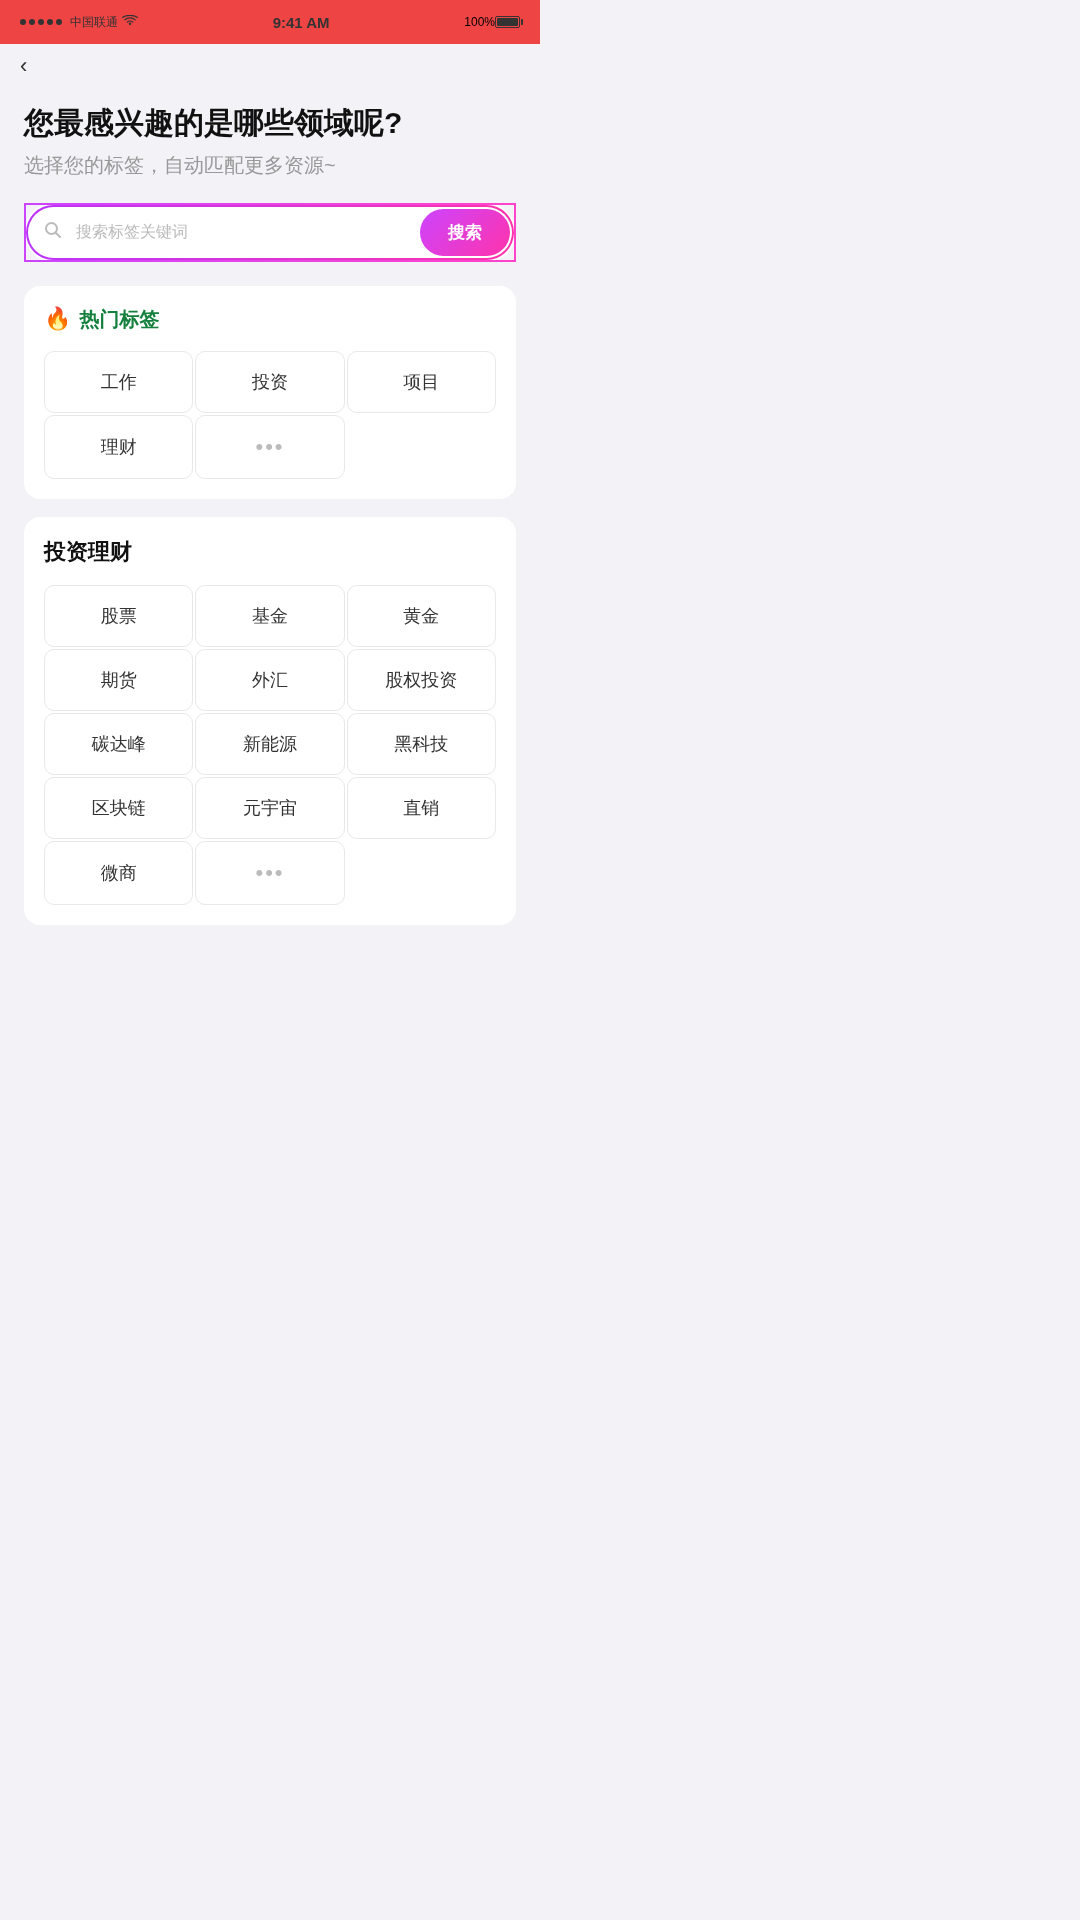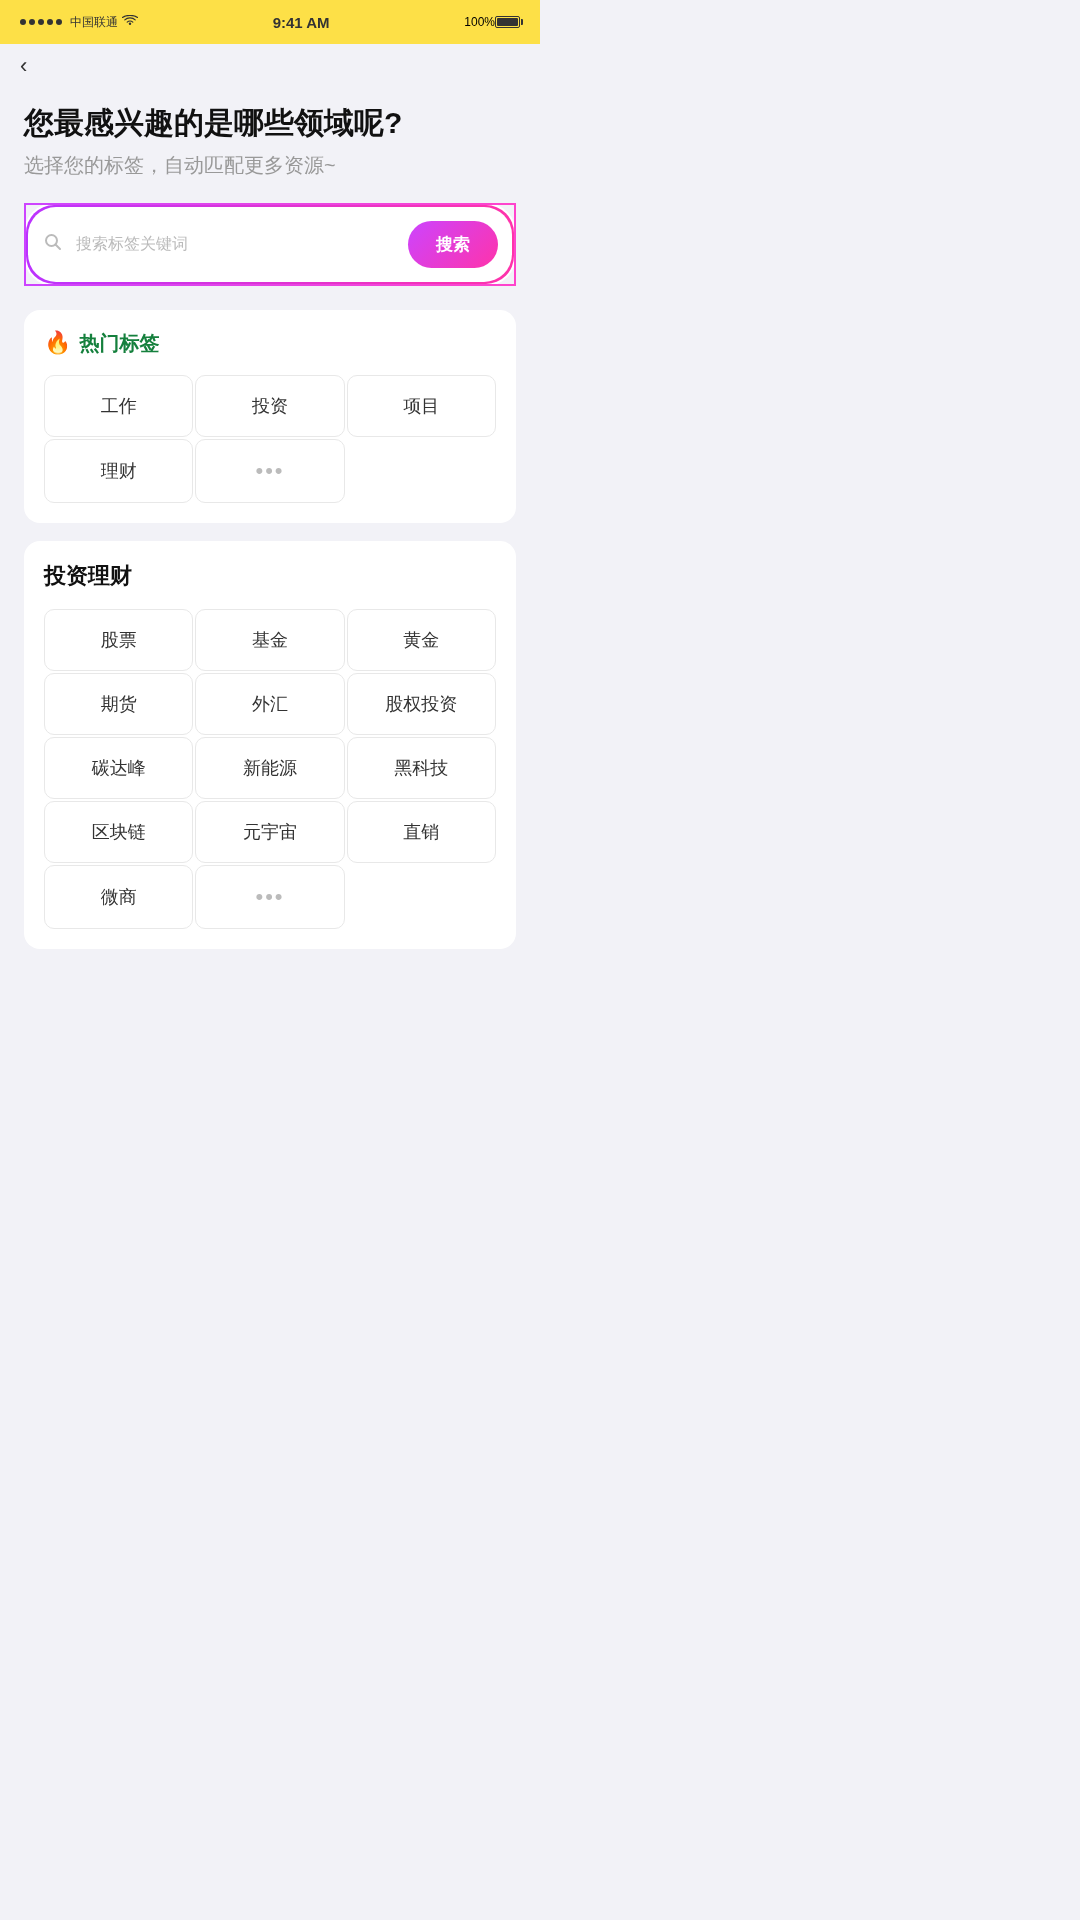--- a/index.html
+++ b/index.html
@@ -9,21 +9,21 @@
       width: 540px;
       min-height: 960px;
       background: #f2f2f7;
       font-family: -apple-system, "PingFang SC", "Helvetica Neue", Arial, sans-serif;
       position: relative;
       overflow-x: hidden;
     }
 
     
     .status-bar {
-      background: #fde047;
+      background: #ef4444;
       height: 44px;
       display: flex;
       align-items: center;
       justify-content: space-between;
       padding: 0 20px;
       font-size: 12px;
       font-weight: 500;
     }
     .status-left { display: flex; align-items: center; gap: 4px; }
     .status-dots { display: flex; gap: 3px; }
@@ -130,21 +130,21 @@
     .search-input::placeholder { color: #bbb; }
     .search-btn {
       background: linear-gradient(135deg, #cc44ff, #ff33aa);
       color: #fff;
       font-size: 17px;
       font-weight: 600;
       border: none;
       border-radius: 26px;
       padding: 12px 28px;
       cursor: pointer;
-      margin: 14px;
+      margin: 2px;
       white-space: nowrap;
     }
 
     
     .card {
       background: #fff;
       border-radius: 16px;
       padding: 20px 20px 20px;
       margin-bottom: 18px;
     }

